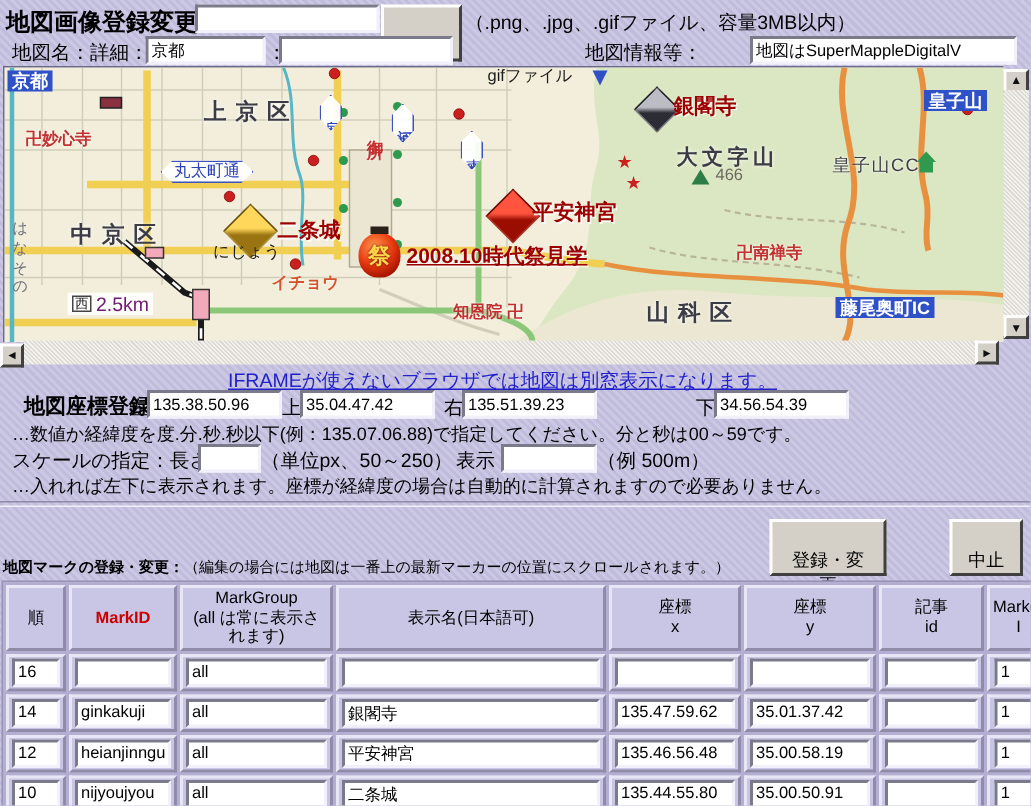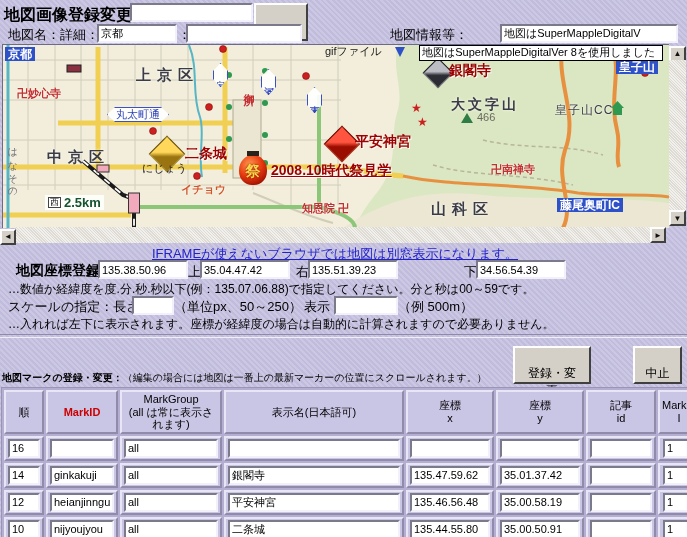--- a/index.html
+++ b/index.html
@@ -48,21 +48,21 @@
   .marker-label{color:#9c0000;font-weight:bold;font-size:14px;text-shadow:1px 1px 0 rgba(255,255,255,.85);}
   .star{color:#cc2020;font-size:12px;}
   .diamond{transform:rotate(45deg);border:1px solid rgba(0,0,0,.35);}
   .lantern{width:28px;height:30px;border-radius:50% 50% 46% 46%;
     background:radial-gradient(circle at 38% 32%,#ff9a50 0%,#e83a10 45%,#a01000 80%,#700a00 100%);
     color:#ffd84a;font-weight:bold;font-size:15px;display:flex;align-items:center;justify-content:center;
     text-shadow:0 0 2px #600;}
   .lantern::before{content:"";position:absolute;top:-4px;left:8px;width:12px;height:5px;background:#2a2118;}
   .scale{background:rgba(255,255,255,.85);padding:1px 3px;display:flex;gap:3px;align-items:center;}
   .scale .w{border:1px solid #444;font-size:9px;padding:0 1px;color:#222;background:#fff;}
-  .scale .k{color:#14532d;font-weight:bold;font-size:13px;text-align:center;}
+  .scale .k{color:#701a75;font-weight:normal;font-size:13px;text-align:center;}
   #map-credit{position:absolute;top:0;left:416px;width:238px;height:14px;background:#fff;border:1px solid #000;
     font-size:11px;line-height:13px;padding:0 2px;overflow:hidden;white-space:nowrap;}
   
   .sb-btn{background:#d4d0c8;border:2px solid;border-color:#fdfdfd #404040 #404040 #fdfdfd;
     width:16px;height:16px;box-sizing:border-box;font-size:8px;line-height:11px;text-align:center;color:#111;padding:0;}
   .sb-track{background:repeating-linear-gradient(45deg,#f2f0ec 0 1px,#dedbd4 1px 2px);}
   #vsb{top:44px;left:669px;width:17px;height:182px;}
   #vsb .sb-btn{width:17px;}
   #vsb .sb-track{position:absolute;top:16px;left:0;width:17px;height:150px;}
   #vsb-dn{position:absolute;bottom:0;left:0;}
@@ -93,20 +93,21 @@
   .w-order{width:24px;} .w-markid{width:56px;} .w-group{width:86px;} .w-name{width:164px;}
   .w-x{width:72px;} .w-y{width:72px;} .w-art{width:54px;} .w-mi{width:24px;}
 </style>
 </head>
 <body>
 
 <div id="row1" class="abs">
   <span class="lbl b" style="position:absolute;left:0;top:2px;">地図画像登録変更：</span>
   <input class="inp" style="position: absolute; left: 126px; top: 0px; width: 115px;" value="">
   <button class="btn" style="position:absolute;left:250px;top:0;height:20px;">参照...</button>
+  <span style="position:absolute;left:306px;top:3px;">（.png、.jpg、.gifファイル、容量3MB以内）</span>
 </div>
 
 <div id="row2" class="abs">
   <span style="position:absolute;left:0;top:2px;">地図名：詳細：</span>
   <input class="inp" style="position: absolute; left: 89px; top: 0px; width: 72px;" value="京都">
   <span style="position:absolute;left:170px;top:2px;">：</span>
   <input class="inp" style="position: absolute; left: 178px; top: 0px; width: 108px;" value="">
   <span style="position:absolute;left:382px;top:2px;">地図情報等：</span>
   <input class="inp" style="position: absolute; left: 444px; top: 0px; width: 170px; margin-left: 48px;" value="地図はSuperMappleDigitalV">
 </div>
@@ -218,21 +219,20 @@
       <div class="ml badge" style="left: 554px; top: 153px;">藤尾奥町IC</div>
       <div class="ml small-black" style="left: 139px; top: 118px;">にじょう</div>
       <div class="ml district" style="left: 44px; top: 104px;">中京区</div>
       <div class="ml grey-v" style="left: 4px; top: 95px;">はなその</div>
       <div class="ml scale" style="left: 42px; top: 150px;">
         <span class="w">西</span>
         <span class="k">2.5km</span>
       </div>
       <div class="ml temple-o" style="left: 178px; top: 139px;">イチョウ</div>
     </div>
-  <div id="map-credit">地図はSuperMappleDigitalVer 8を使用しました</div>
 </div>
 
 <div id="vsb" class="abs">
   <button class="sb-btn">▲</button>
   <div class="sb-track"></div>
   <button id="vsb-dn" class="sb-btn">▼</button>
 </div>
 
 <div id="hsb" class="abs">
   <button class="sb-btn">◄</button>

